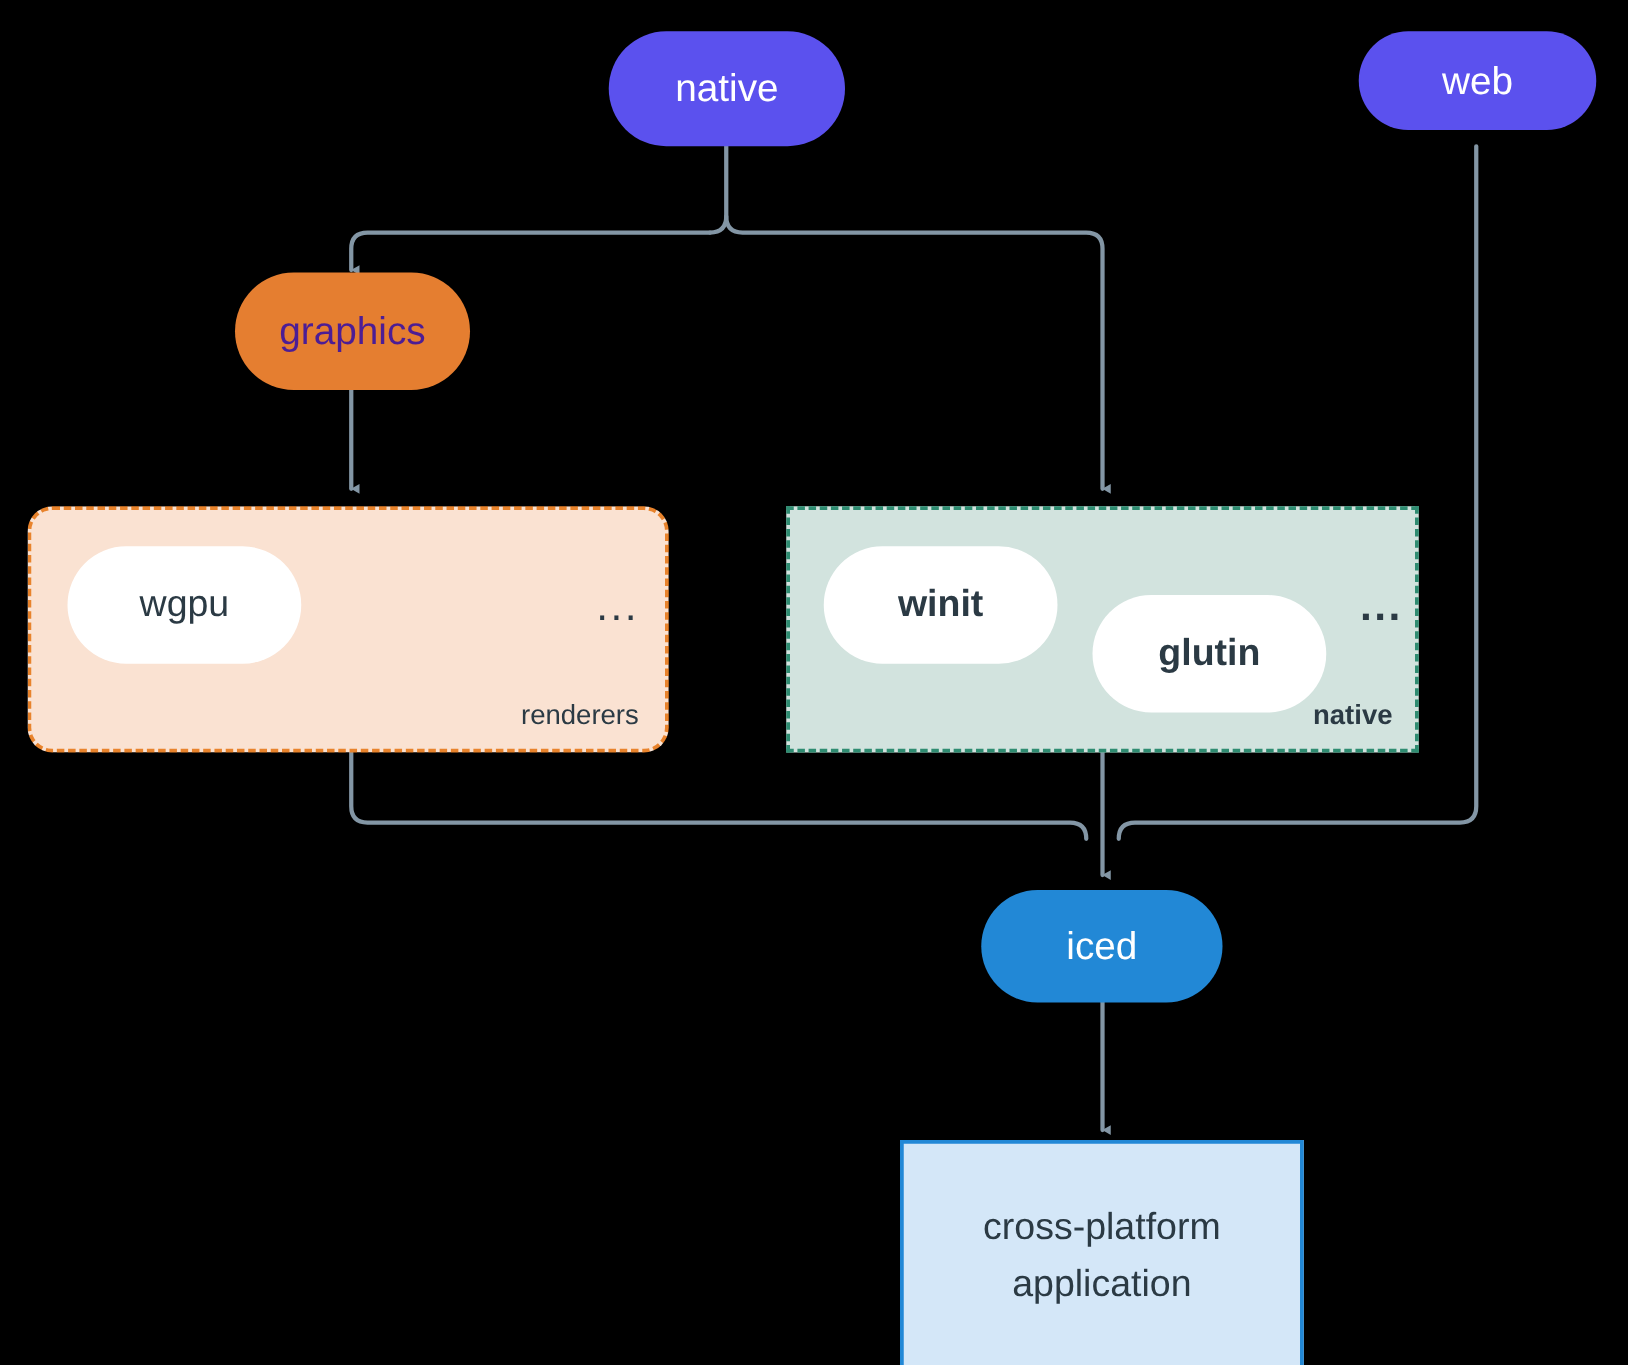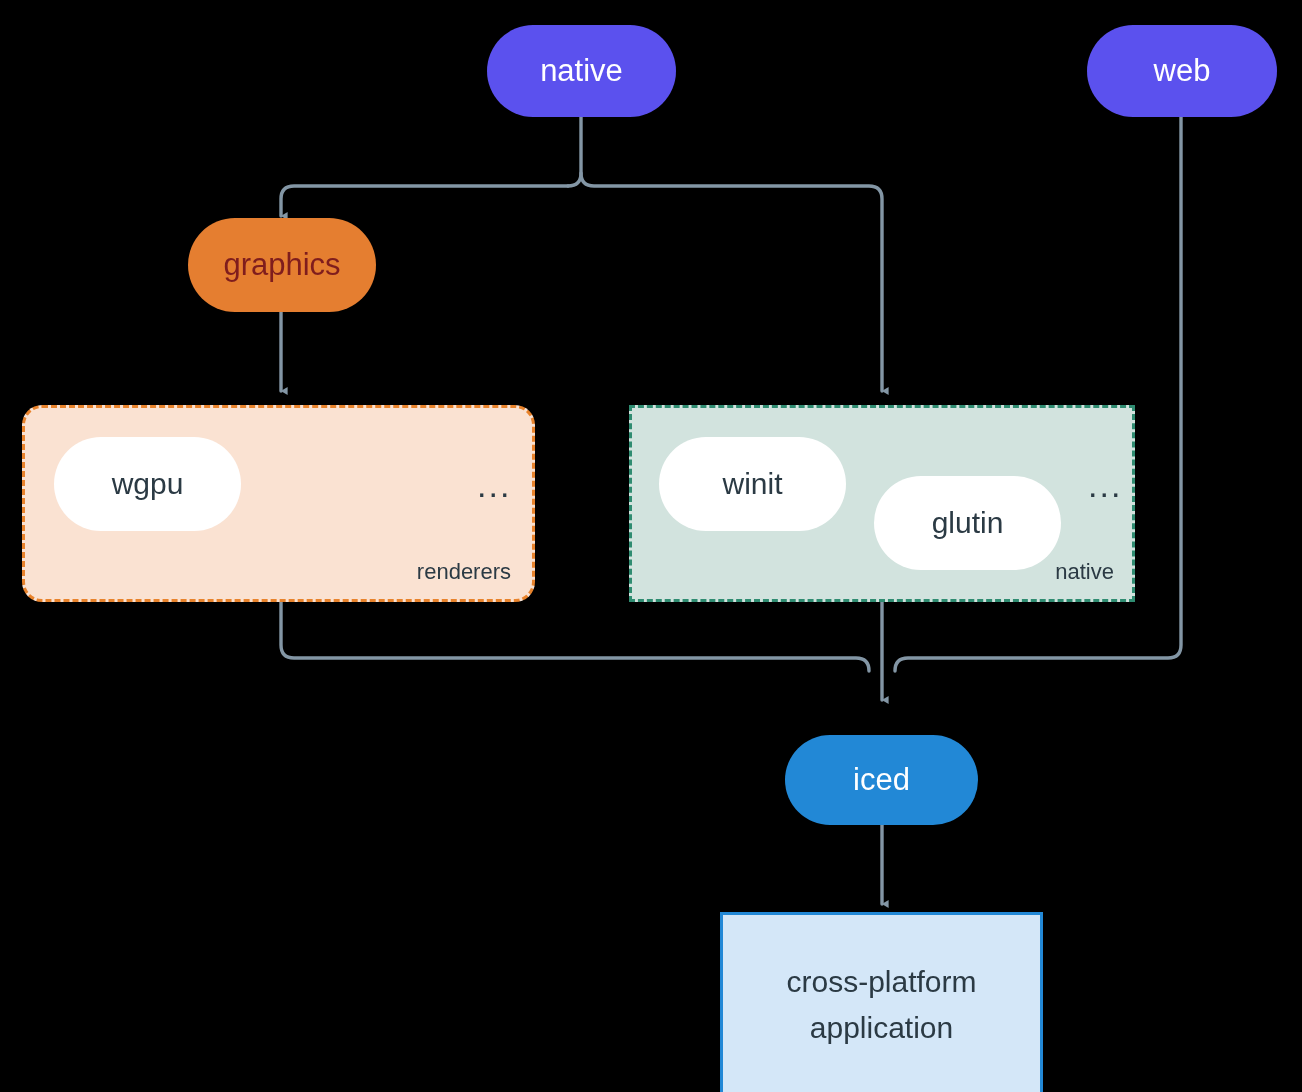--- a/index.html
+++ b/index.html
@@ -38,45 +38,45 @@
   .pill {
     border-radius: 9999px;
   }
   .pill-native, .pill-web {
     background: #5B51EE;
     color: #FFFFFF;
     font-size: 31px;
   }
   .pill-graphics {
     background: #E57E30;
-    color: #7f1d1d;
+    color: #4c1d95;
     font-size: 31px;
   }
   .pill-iced {
     background: #2288D6;
     color: #FFFFFF;
     font-size: 31px;
-    margin-top: 23px;
   }
   .pill-leaf {
     background: #FFFFFF;
     color: #2B3A44;
     font-size: 30px;
   }
   .group {
     position: absolute;
     box-sizing: border-box;
   }
   .group-renderers {
     background: #FAE2D2;
     border: 3px dashed #E8832C;
   }
   .group-shells {
     background: #D2E3DE;
     border: 3px dashed #2F8C71;
+    font-weight: bold;
   }
   .group-label {
     position: absolute;
     color: #2B3A44;
     font-size: 22px;
     white-space: nowrap;
   }
   .ellipsis {
     position: absolute;
     color: #2B3A44;
@@ -128,21 +128,21 @@
       <path d="M882 602 L882 700" marker-end="url(#ah)"></path>
 
       <path d="M882 802 L882 904" marker-end="url(#ah)"></path>
     </g>
   </svg>
 
   <div class="node pill pill-native" style="left:487px; top:25px; width:189px; height:92px;">
     <span>native</span>
   </div>
 
-  <div class="node pill pill-web" style="left:1087px; top:25px; width:190px; height:92px;">
+  <div class="node pill pill-web" style="left:1087px; top:25px; width:190px; height:79px;">
     <span>web</span>
   </div>
 
   <div class="node pill pill-graphics" style="left:188px; top:218px; width:188px; height:94px;">
     <span>graphics</span>
   </div>
 
   <div class="group group-renderers" style="left:22px; top:405px; width:513px; height:197px;border-radius:20px;">
     <div class="node pill pill-leaf" style="left:29px; top:29px; width:187px; height:94px;">
       <span>wgpu</span>

